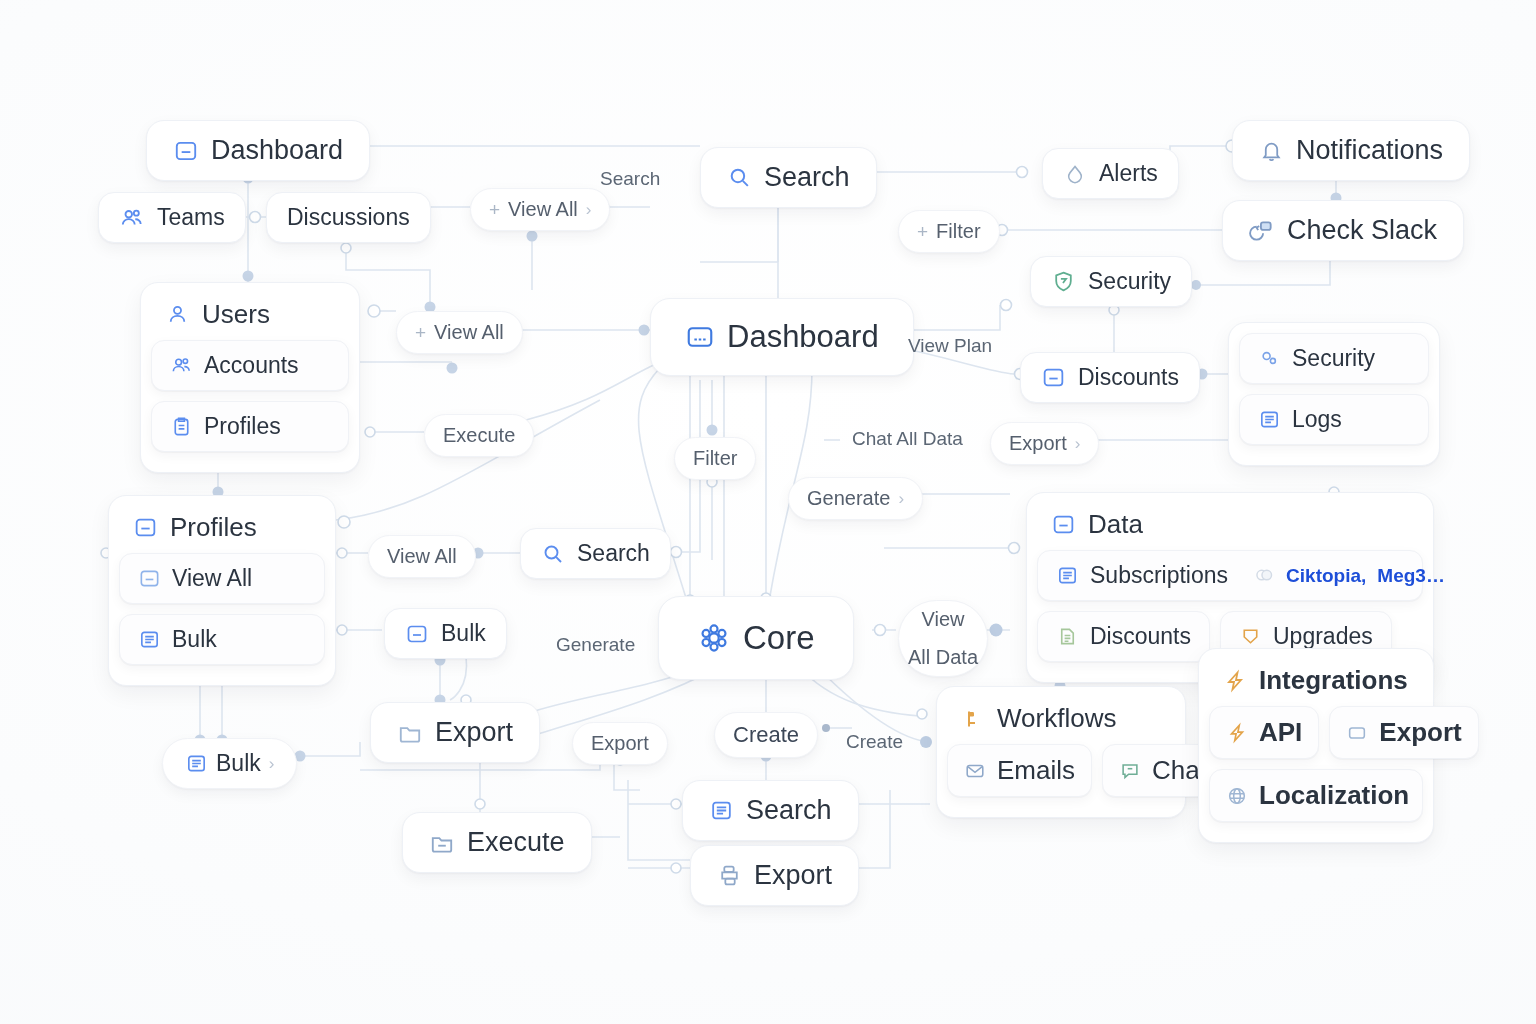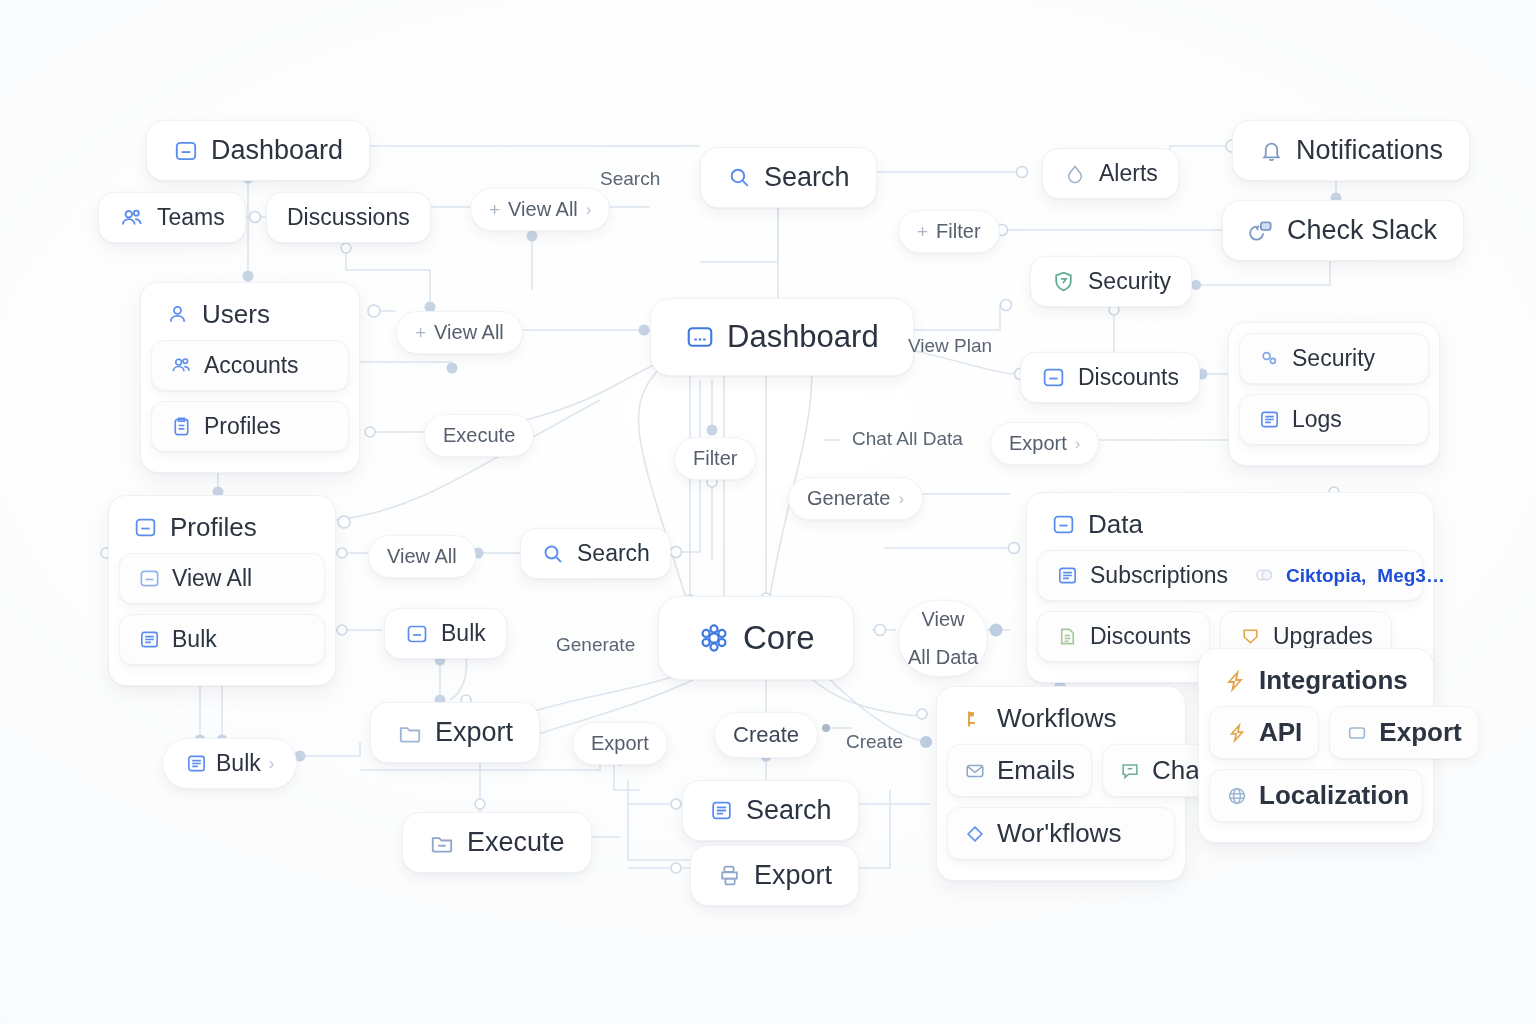--- a/index.html
+++ b/index.html
@@ -609,28 +609,20 @@
       <div class="chip tight">
         <span class="icon">
           <svg width="22" height="22" viewBox="0 0 24 24" fill="none" stroke="#6fae96" stroke-width="1.7">
             <path d="M4.5 5.5h15v10h-9l-4 3.5V15.5h-2z"></path>
               <path d="M9.5 9.5h5"></path>
           </svg>
         </span>
         <span>Chat</span>
       </div>
     </div>
-    <div class="chip tight">
-      <span class="icon">
-        <svg width="22" height="22" viewBox="0 0 24 24" fill="none" stroke="#5b8def" stroke-width="1.7">
-          <path d="M12 4.5l7.5 7.5L12 19.5 4.5 12z"></path>
-        </svg>
-      </span>
-      <span>Wor'kflows</span>
-    </div>
   </div>
 
   <div class="group" style="left:1198px; top:648px; width:236px;font-weight:bold;">
     <div class="ghead">
       <span class="icon">
         <svg width="24" height="24" viewBox="0 0 24 24" fill="none" stroke="#e3a44a" stroke-width="1.8">
           <path d="M14.5 3.5L6 13h5l-1.5 7.5L18 11h-5z"></path>
         </svg>
       </span>
       <span>Integrations</span>

